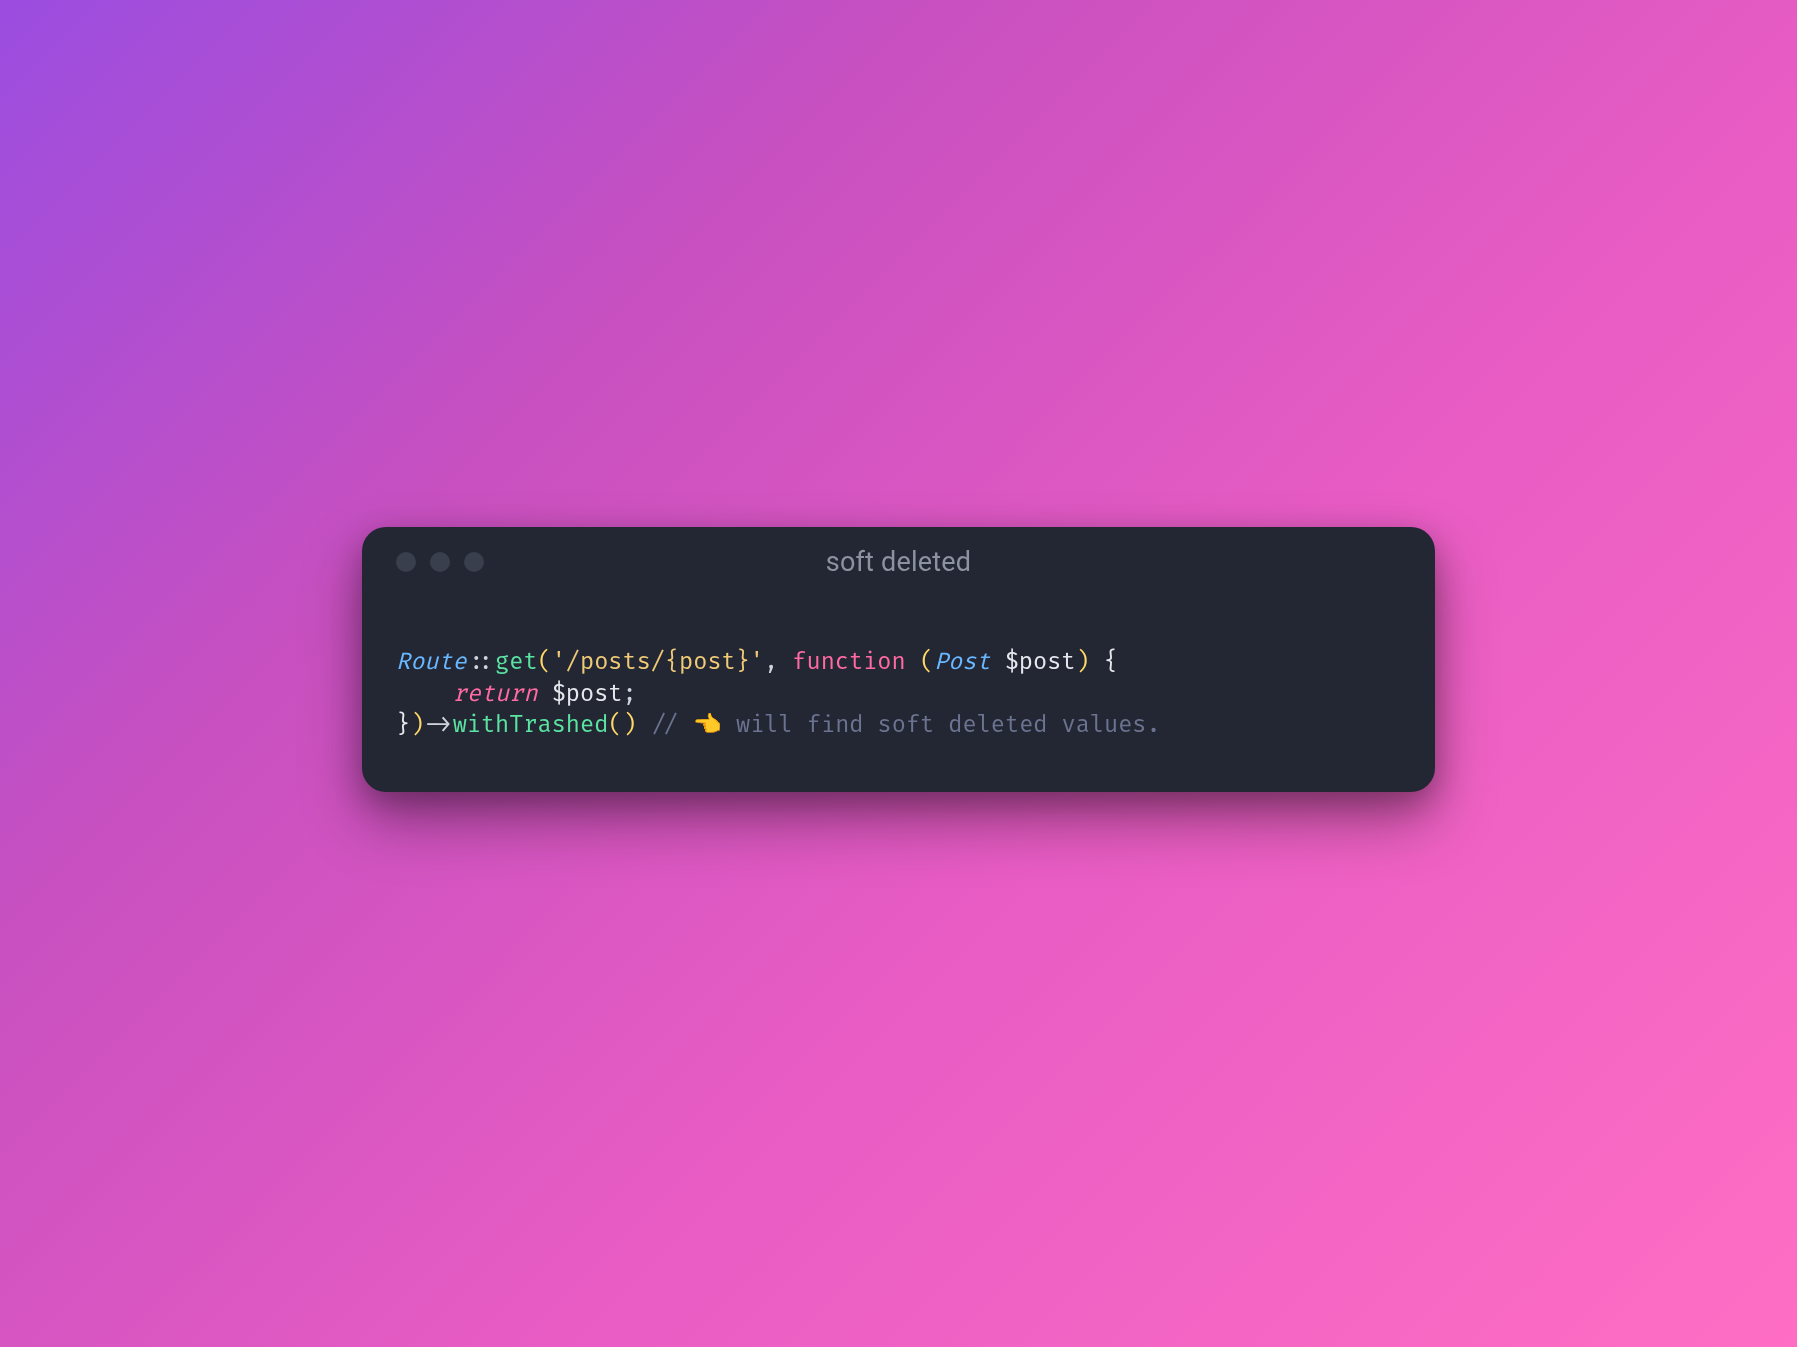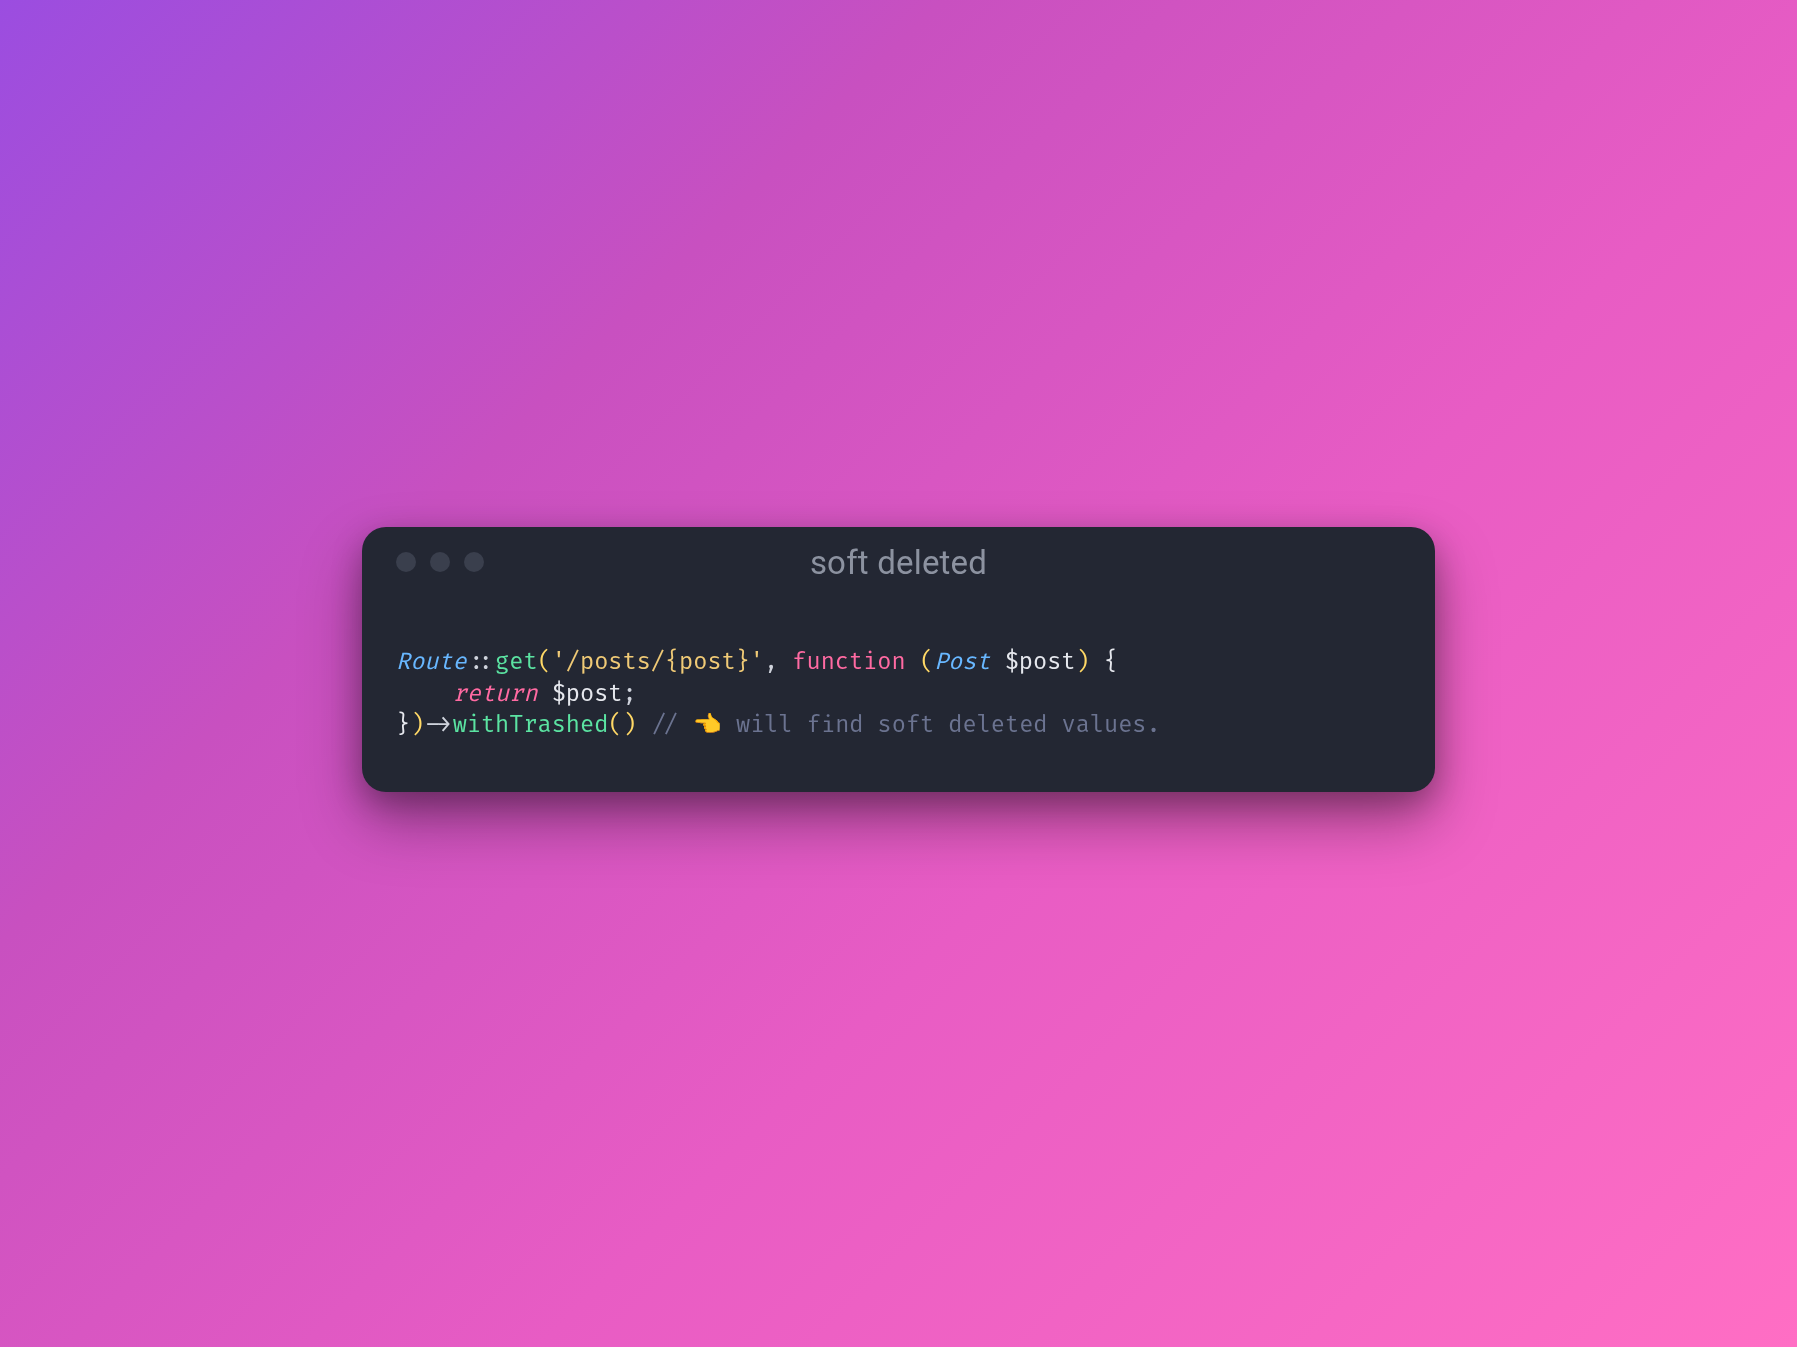--- a/index.html
+++ b/index.html
@@ -50,21 +50,21 @@
       gap: 14px;
     }
     .dot {
       width: 20px;
       height: 20px;
       border-radius: 50%;
       background: #3a3f4d;
     }
     .title {
       color: #8c92a0;
-      font-size: 33px;
+      font-size: 27px;
       font-weight: 400;
       letter-spacing: 0.2px;
     }
     .code-area {
       padding: 50px 34px 50px 34px;
     }
     pre.code {
       font-family: "SF Mono", "Fira Code", "JetBrains Mono", Menlo, Consolas, monospace;
       font-size: 23px;
       line-height: 1.37;

